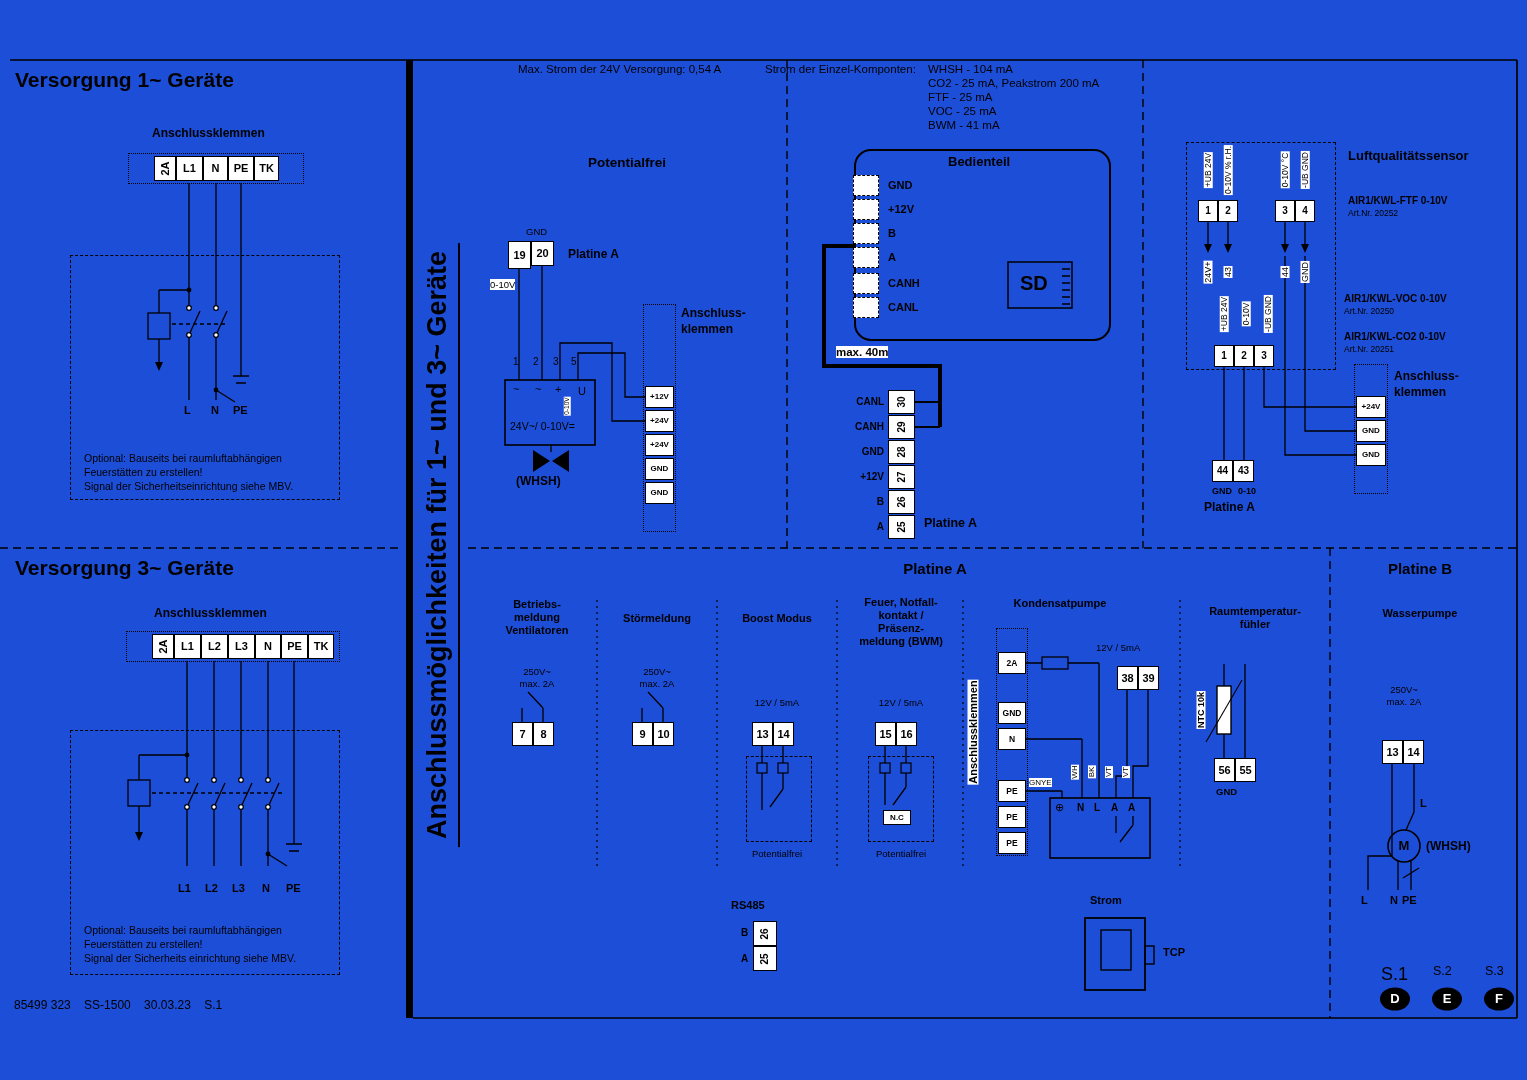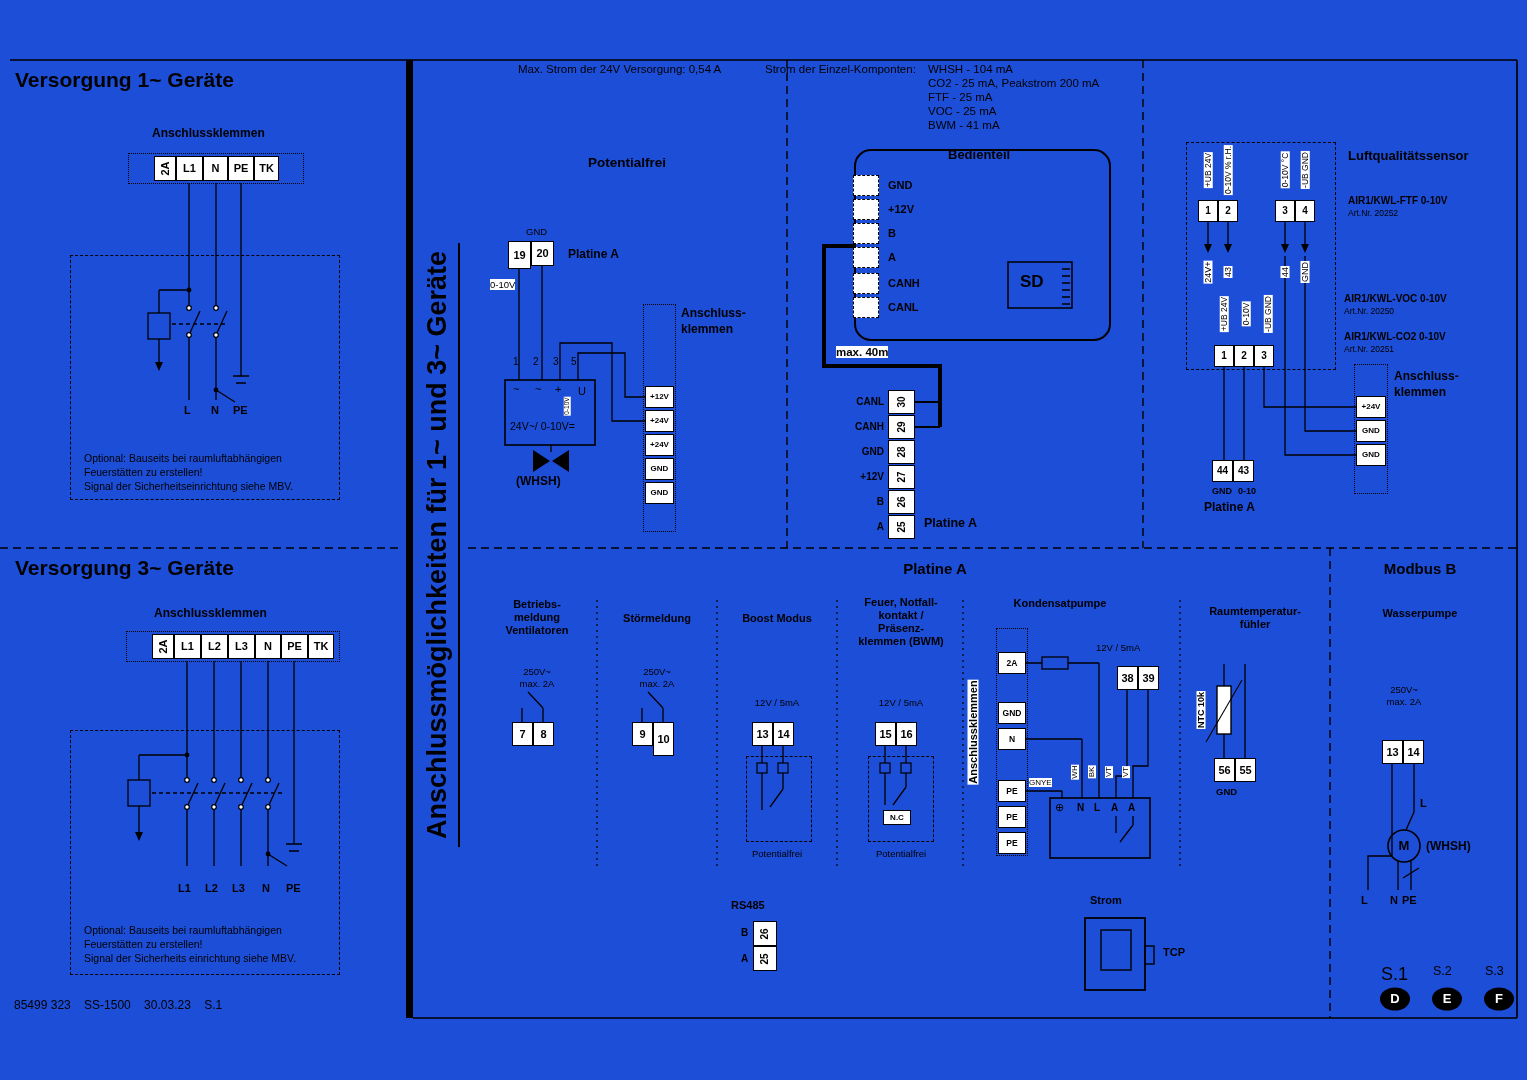--- a/index.html
+++ b/index.html
@@ -206,34 +206,34 @@
   <div class="abs b t12" style="left:516px;top:474px">(WHSH)</div>
   <div class="abs b t12" style="left:681px;top:306px">Anschluss-</div>
   <div class="abs b t12" style="left:681px;top:322px">klemmen</div>
   <div class="dotbox" style="left:643px;top:304px;width:33px;height:228px"></div>
   <div class="cell" style="left:645px;top:386px;width:29px;height:22px">+12V</div>
   <div class="cell" style="left:645px;top:410px;width:29px;height:22px">+24V</div>
   <div class="cell" style="left:645px;top:434px;width:29px;height:22px">+24V</div>
   <div class="cell" style="left:645px;top:458px;width:29px;height:22px">GND</div>
   <div class="cell" style="left:645px;top:482px;width:29px;height:22px">GND</div>
 
-  <div class="abs b t13" style="left:948px;top:147px">Bedienteil</div>
+  <div class="abs b t13" style="left:948px;top:154px">Bedienteil</div>
   <div class="dashcell" style="left:853px;top:175px;width:26px;height:21px"></div>
   <div class="dashcell" style="left:853px;top:199px;width:26px;height:21px"></div>
   <div class="dashcell" style="left:853px;top:223px;width:26px;height:21px"></div>
   <div class="dashcell" style="left:853px;top:247px;width:26px;height:21px"></div>
   <div class="dashcell" style="left:853px;top:273px;width:26px;height:21px"></div>
   <div class="dashcell" style="left:853px;top:297px;width:26px;height:21px"></div>
   <div class="abs t11" style="left:888px;top:179px;font-weight:600">GND</div>
   <div class="abs t11" style="left:888px;top:203px;font-weight:600">+12V</div>
   <div class="abs t11" style="left:888px;top:227px;font-weight:600">B</div>
   <div class="abs t11" style="left:888px;top:251px;font-weight:600">A</div>
   <div class="abs t11" style="left:888px;top:277px;font-weight:600">CANH</div>
   <div class="abs t11" style="left:888px;top:301px;font-weight:600">CANL</div>
-  <div class="abs b" style="left:1020px;top:272px;font-size:17px">SD</div>
+  <div class="abs b" style="left:1020px;top:272px;font-size:20px">SD</div>
   <div class="abs b" style="left:836px;top:346px;font-size:11.5px;background:#fff">max. 40m</div>
   <div class="abs t10" style="left:838px;top:396px;width:46px;text-align:right;font-weight:600">CANL</div>
   <div class="abs t10" style="left:838px;top:421px;width:46px;text-align:right;font-weight:600">CANH</div>
   <div class="abs t10" style="left:838px;top:446px;width:46px;text-align:right;font-weight:600">GND</div>
   <div class="abs t10" style="left:838px;top:471px;width:46px;text-align:right;font-weight:600">+12V</div>
   <div class="abs t10" style="left:838px;top:496px;width:46px;text-align:right;font-weight:600">B</div>
   <div class="abs t10" style="left:838px;top:521px;width:46px;text-align:right;font-weight:600">A</div>
   <div class="tb" style="left:888px;top:390px;width:27px;height:24px;font-size:10px">
       <span class="rt">30</span>
     </div>
@@ -286,47 +286,47 @@
   <div class="cell" style="left:1356px;top:396px;width:30px;height:22px">+24V</div>
   <div class="cell" style="left:1356px;top:420px;width:30px;height:22px">GND</div>
   <div class="cell" style="left:1356px;top:444px;width:30px;height:22px">GND</div>
   <div class="tb" style="left:1212px;top:460px;width:21px;height:22px;font-size:10px">44</div>
   <div class="tb" style="left:1233px;top:460px;width:21px;height:22px;font-size:10px">43</div>
   <div class="abs b t9" style="left:1212px;top:486px">GND</div>
   <div class="abs b t9" style="left:1238px;top:486px">0-10</div>
   <div class="abs b t12" style="left:1204px;top:500px">Platine A</div>
 
   <div class="abs b c" style="left:875px;top:560px;width:120px;font-size:15px">Platine A</div>
-  <div class="abs b c" style="left:1378px;top:560px;width:84px;font-size:15px">Modbus B</div>
+  <div class="abs b c" style="left:1378px;top:560px;width:84px;font-size:15px">Platine B</div>
 
   <div class="abs b c t11" style="left:478px;top:598px;width:118px">Betriebs-</div>
   <div class="abs b c t11" style="left:478px;top:611px;width:118px">meldung</div>
   <div class="abs b c t11" style="left:478px;top:624px;width:118px">Ventilatoren</div>
   <div class="abs c" style="left:478px;top:666px;width:118px;font-size:9.5px">250V~</div>
   <div class="abs c" style="left:478px;top:678px;width:118px;font-size:9.5px">max. 2A</div>
   <div class="tb" style="left:512px;top:722px;width:21px;height:24px">7</div>
   <div class="tb" style="left:533px;top:722px;width:21px;height:24px">8</div>
 
   <div class="abs b c t11" style="left:598px;top:612px;width:118px">Störmeldung</div>
   <div class="abs c" style="left:598px;top:666px;width:118px;font-size:9.5px">250V~</div>
   <div class="abs c" style="left:598px;top:678px;width:118px;font-size:9.5px">max. 2A</div>
   <div class="tb" style="left:632px;top:722px;width:21px;height:24px">9</div>
-  <div class="tb" style="left:653px;top:722px;width:21px;height:34px">10</div>
+  <div class="tb" style="left:653px;top:722px;width:21px;height:24px">10</div>
 
   <div class="abs b c t11" style="left:718px;top:612px;width:118px">Boost Modus</div>
   <div class="abs c" style="left:718px;top:697px;width:118px;font-size:9.5px">12V / 5mA</div>
   <div class="tb" style="left:752px;top:722px;width:21px;height:24px">13</div>
   <div class="tb" style="left:773px;top:722px;width:21px;height:24px">14</div>
   <div class="dashbox" style="left:746px;top:756px;width:66px;height:86px"></div>
   <div class="abs c" style="left:718px;top:848px;width:118px;font-size:9.5px">Potentialfrei</div>
 
   <div class="abs b c t11" style="left:840px;top:596px;width:122px">Feuer, Notfall-</div>
   <div class="abs b c t11" style="left:840px;top:609px;width:122px">kontakt /</div>
   <div class="abs b c t11" style="left:840px;top:622px;width:122px">Präsenz-</div>
-  <div class="abs b c t11" style="left:840px;top:635px;width:122px">klemmen (BWM)</div>
+  <div class="abs b c t11" style="left:840px;top:635px;width:122px">meldung (BWM)</div>
   <div class="abs c" style="left:840px;top:697px;width:122px;font-size:9.5px">12V / 5mA</div>
   <div class="tb" style="left:875px;top:722px;width:21px;height:24px">15</div>
   <div class="tb" style="left:896px;top:722px;width:21px;height:24px">16</div>
   <div class="dashbox" style="left:868px;top:756px;width:66px;height:86px"></div>
   <div class="abs b c" style="left:883px;top:810px;width:28px;height:15px;border:1.3px solid #000;font-size:8px;line-height:13px;background:#fff">N.C</div>
   <div class="abs c" style="left:840px;top:848px;width:122px;font-size:9.5px">Potentialfrei</div>
 
   <div class="abs b c t11" style="left:985px;top:597px;width:150px">Kondensatpumpe</div>
   <div class="rot b t11" style="left:973px;top:732px">Anschlussklemmen</div>
   <div class="dotbox" style="left:996px;top:628px;width:32px;height:228px"></div>

